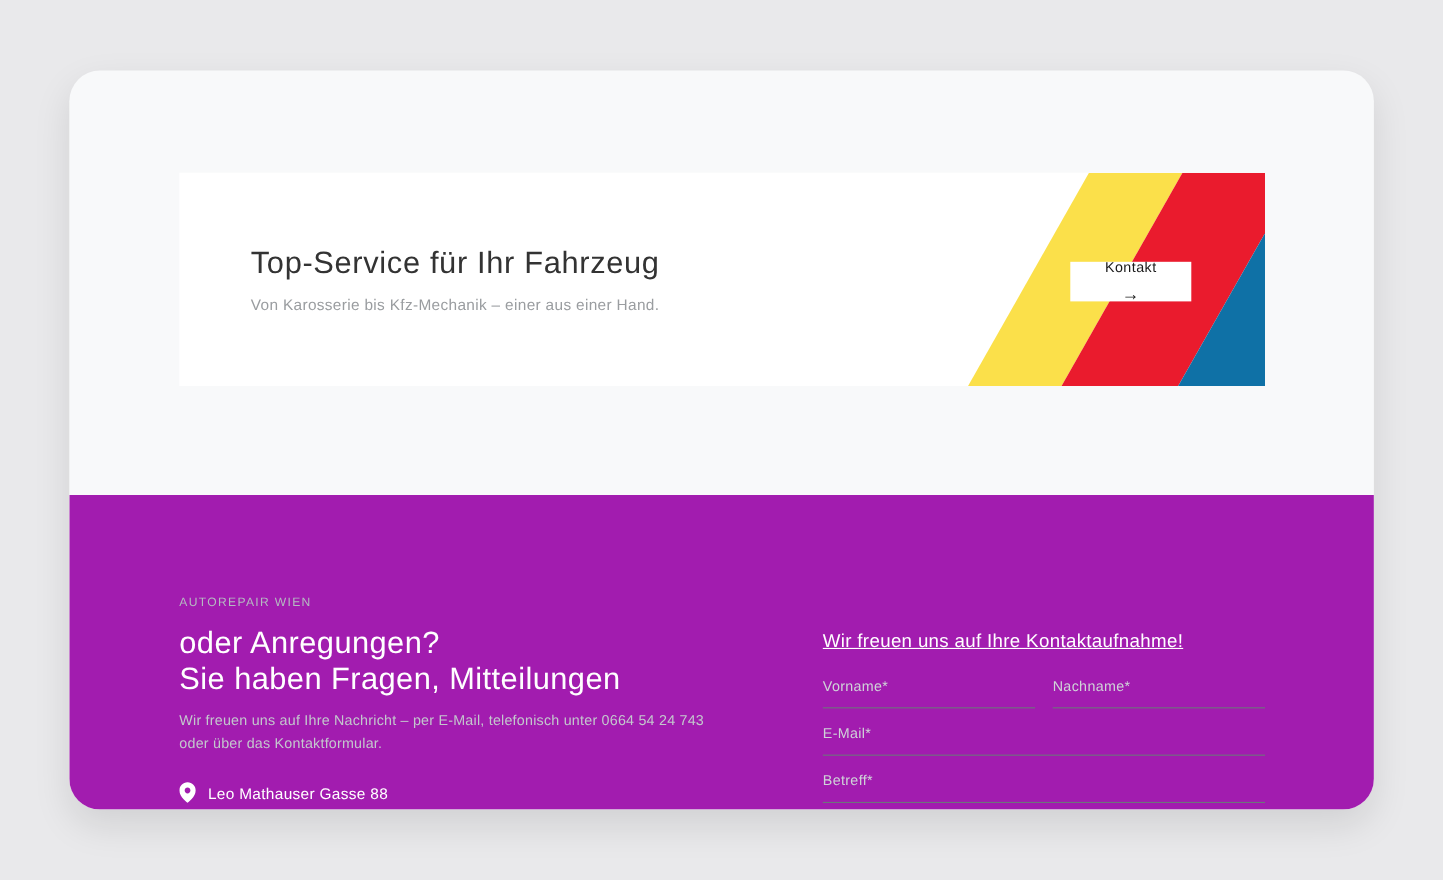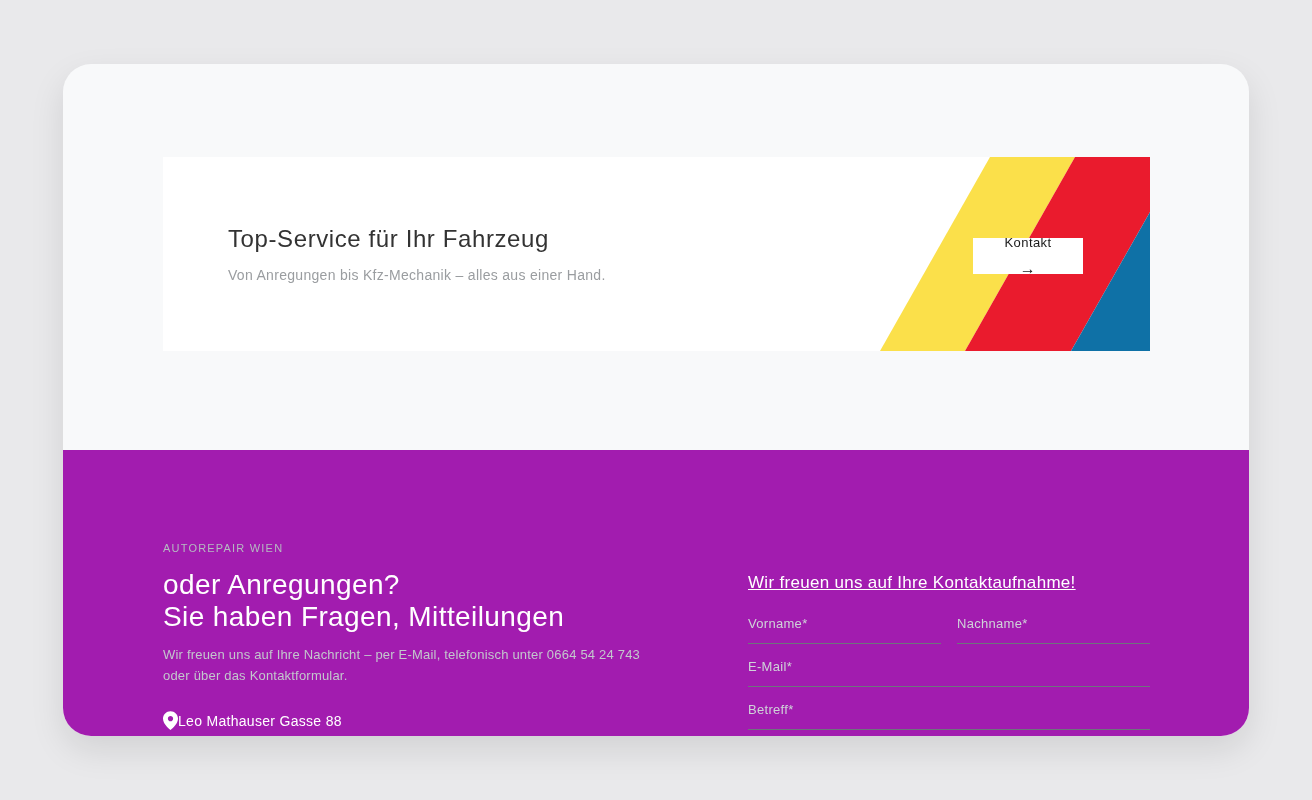--- a/index.html
+++ b/index.html
@@ -30,21 +30,21 @@
     background: #FFFFFF;
     overflow: hidden;
   }
   .banner-text {
     position: absolute;
     left: 65px; top: 0; height: 100%;
     display: flex; flex-direction: column; justify-content: center;
     z-index: 2;
   }
   .banner-title {
-    font-size: 24px;
+    font-size: 28px;
     font-weight: 500;
     color: #333333;
     letter-spacing: 0.6px;
   }
   .banner-subtitle {
     margin-top: 14px;
     font-size: 14px;
     color: #9A9DA0;
     letter-spacing: 0.3px;
   }
@@ -86,21 +86,21 @@
   }
   .contact-text {
     position: absolute; left: 100px; top: 194px;
     font-size: 13px;
     line-height: 21px;
     color: #C3C7CD;
     letter-spacing: 0.2px;
   }
   .address-row {
     position: absolute; left: 100px; top: 261px;
-    display: flex; align-items: center; 
+    display: flex; align-items: center; gap: 11px;
   }
   .pin-icon-svg { display: block; }
   .address-text { font-size: 14px; color: #FFFFFF; letter-spacing: 0.3px; }
   .form-heading {
     position: absolute; left: 685px; top: 123px;
     font-size: 17px; font-weight: 500;
     color: #FFFFFF;
     letter-spacing: 0.3px;
     text-decoration: underline;
   }
@@ -138,21 +138,21 @@
 </head>
 <body>
 
 <div class="card">
 
   <div class="light-section">
     <div class="banner">
 
       <div class="banner-text">
         <div class="banner-title">Top-Service für Ihr Fahrzeug</div>
-        <div class="banner-subtitle">Von Anregungen bis Kfz-Mechanik – alles aus einer Hand.</div>
+        <div class="banner-subtitle">Von Karosserie bis Kfz-Mechanik – einer aus einer Hand.</div>
       </div>
 
       <svg class="stripes-svg" width="270" height="194" viewBox="0 0 270 194">
         <polygon points="110,0 195,0 85,194 0,194" fill="#FBE04A"></polygon>
         <polygon points="195,0 270,0 270,55 191,194 85,194" fill="#EA1B2D"></polygon>
         <polygon points="270,55 270,194 191,194" fill="#0F71A6"></polygon>
       </svg>
 
       <button class="kontakt-btn">
         <span>Kontakt</span>

